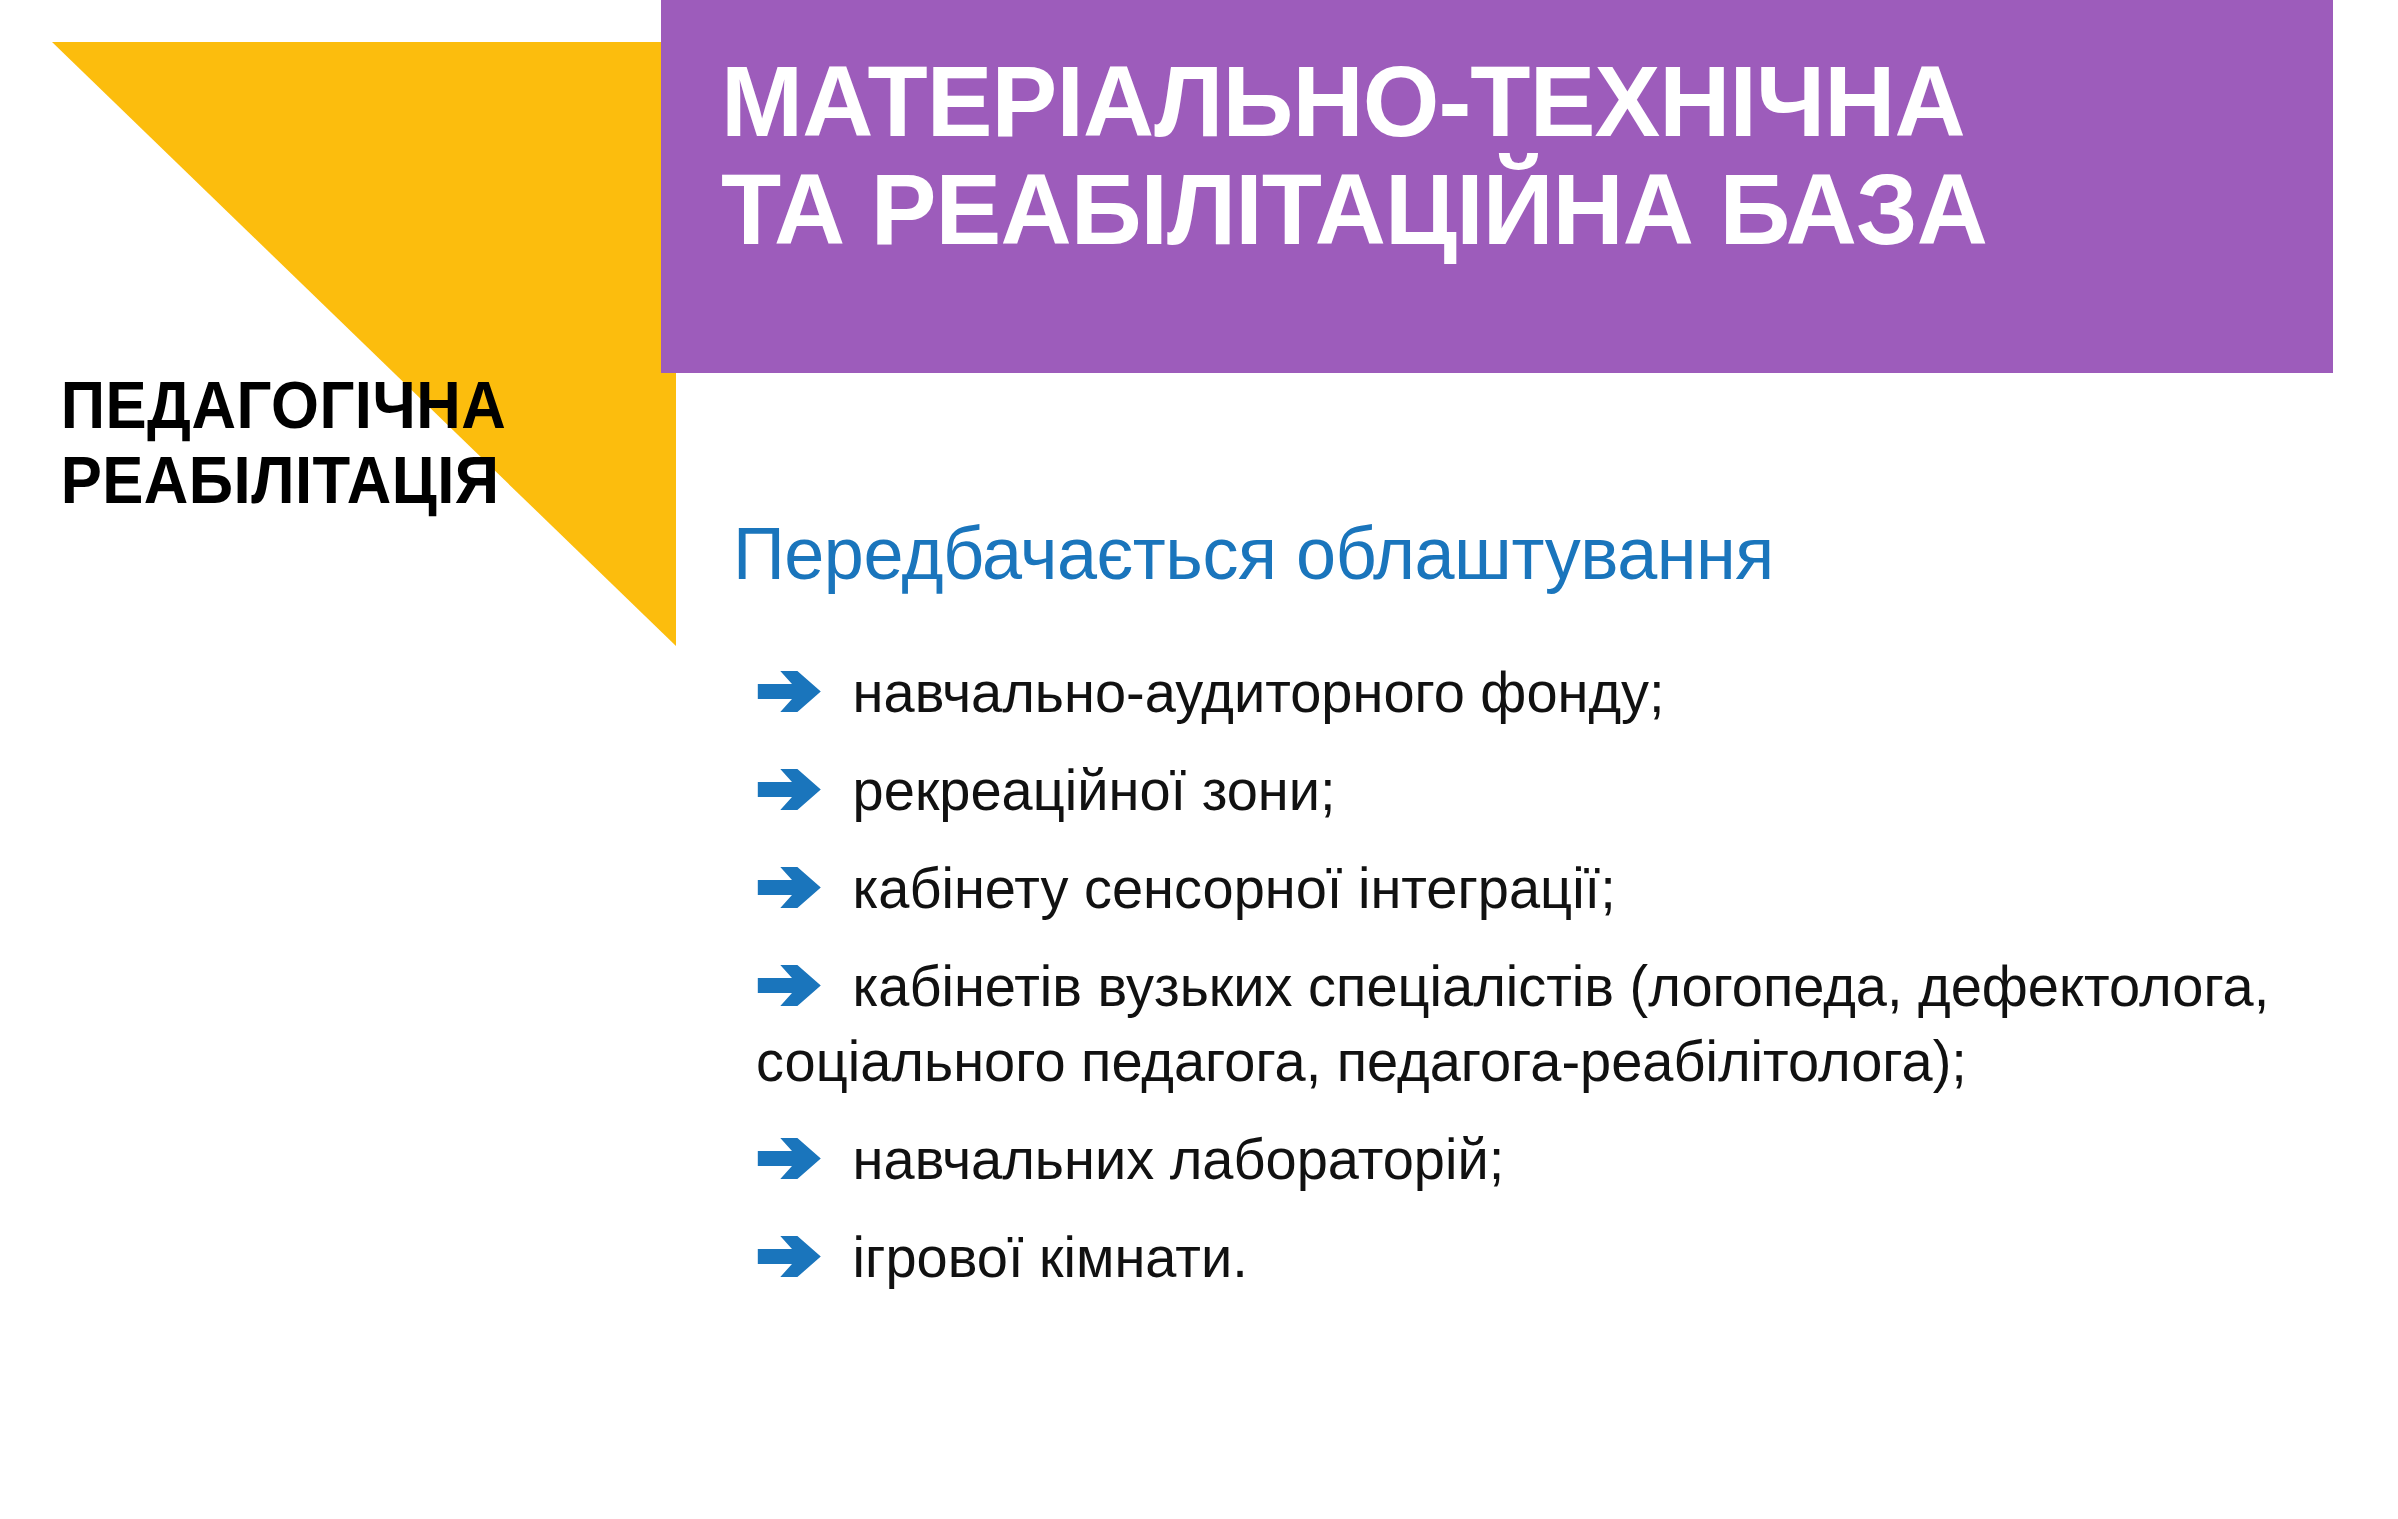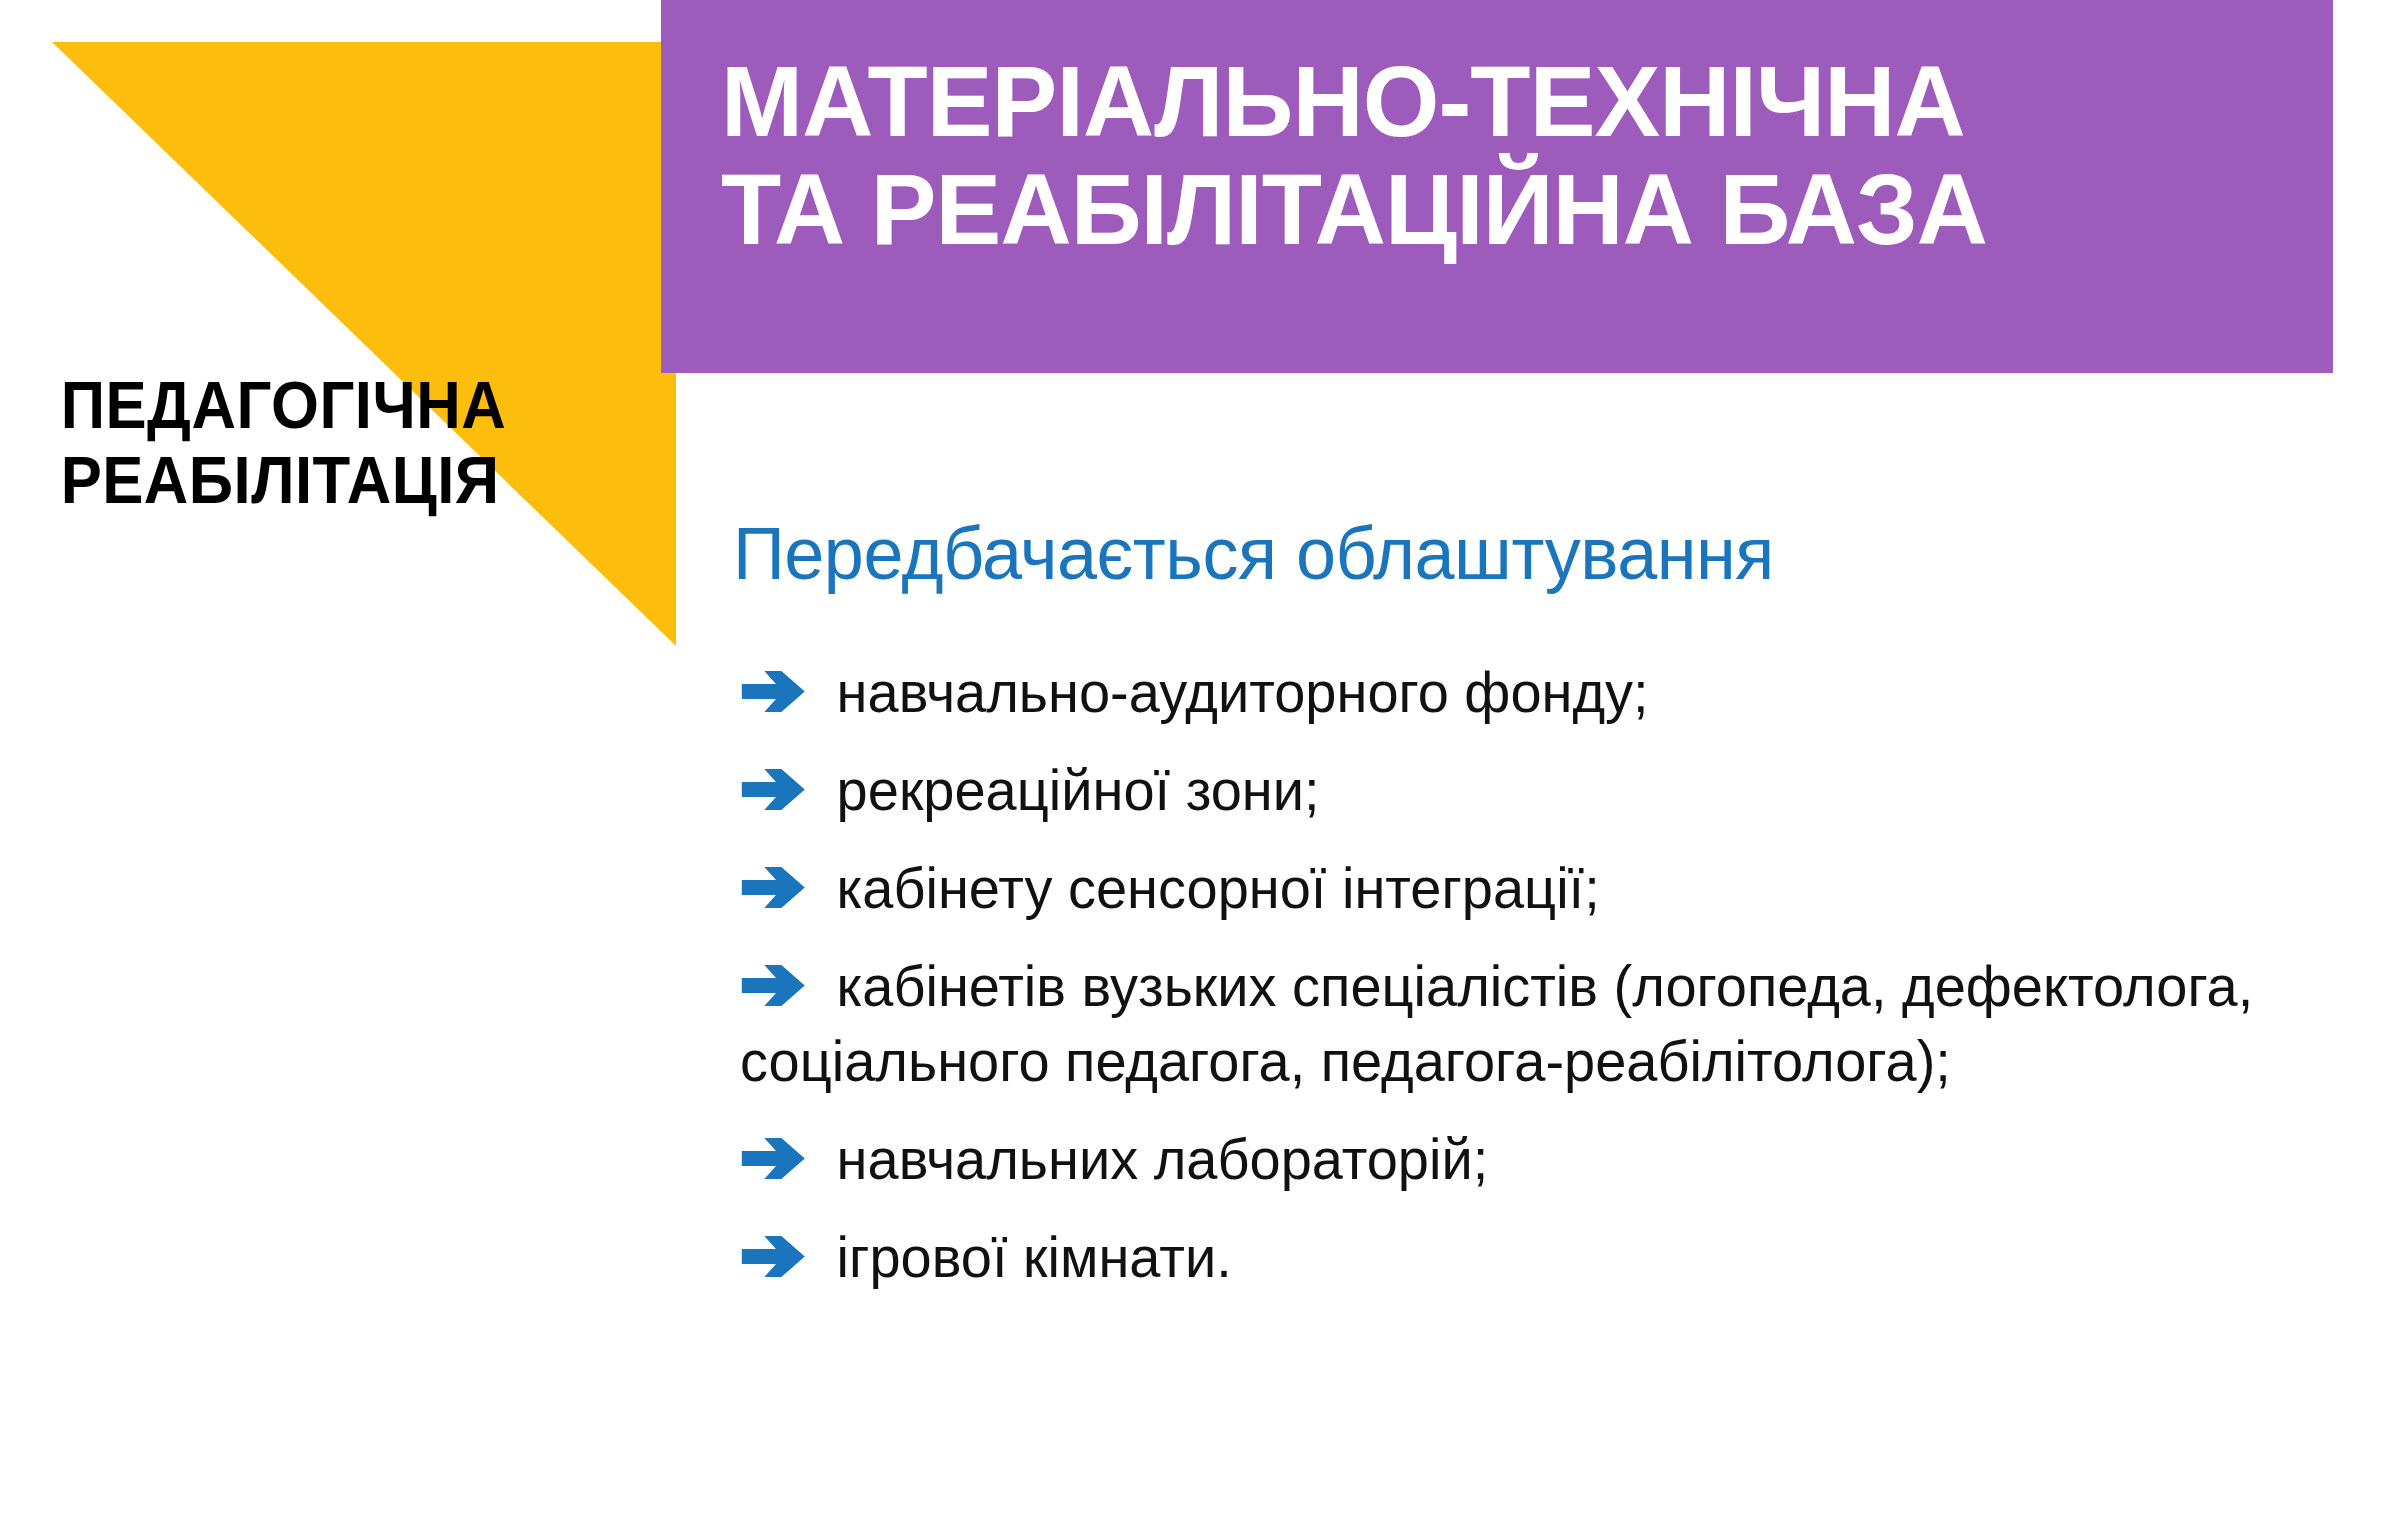--- a/index.html
+++ b/index.html
@@ -75,21 +75,21 @@
     font-size:75px;
     font-weight:normal;
     letter-spacing:-0.5px;
     transform:scaleX(0.96);
     transform-origin:left top;
     white-space:nowrap;
   }
 
   #bullet-list{
     position:absolute;
-    left:740px; top:281px;
+    left:756px; top:281px;
     width:1611px;
     list-style:none;
   }
   .bullet-row{
     position:relative;
     display:block;
     margin-bottom:22.5px;
     color:#111111;
     font-size:58px;
     line-height:1.30;

